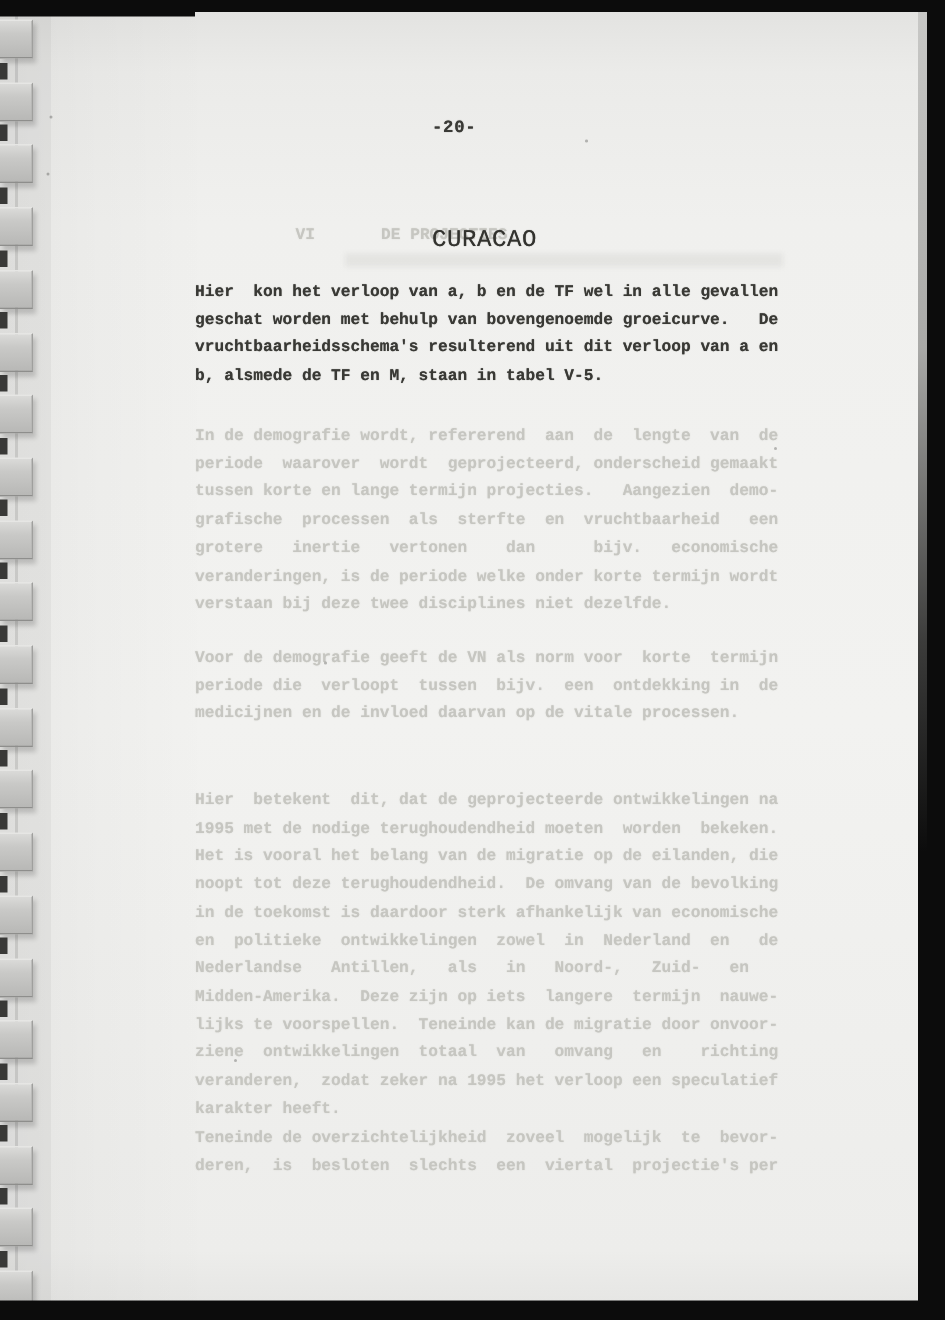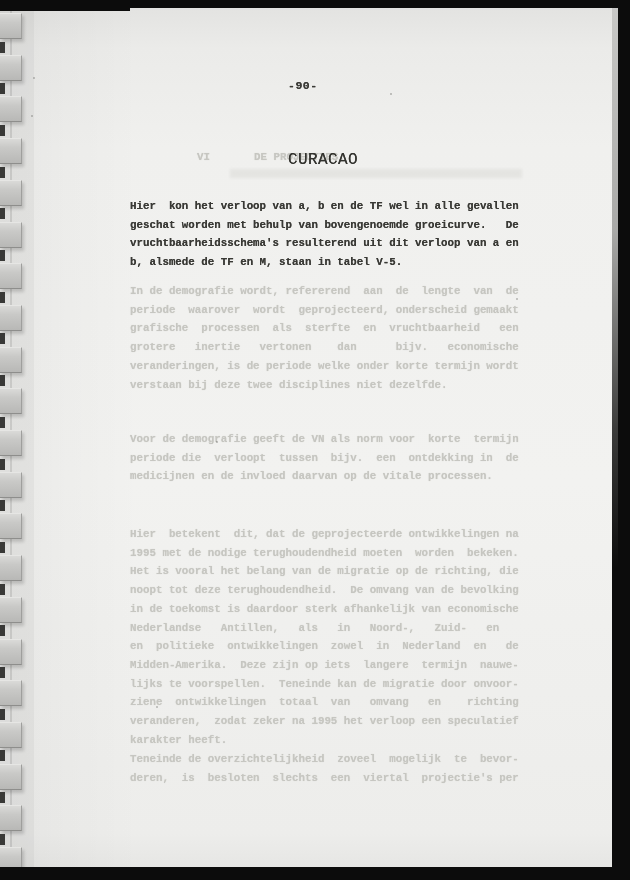--- a/index.html
+++ b/index.html
@@ -116,60 +116,61 @@
         <div class="nub" style="top: 700.7px;"></div>
         <div class="tooth" style="top: 713.9px;"></div>
         <div class="nub" style="top: 742.4px;"></div>
         <div class="tooth" style="top: 755.6px;"></div>
         <div class="nub" style="top: 784.1px;"></div>
         <div class="tooth" style="top: 797.3px;"></div>
         <div class="nub" style="top: 825.8px;"></div>
         <div class="tooth" style="top: 839px;"></div>
       </div>
 
-    <div class="pageno">-90-</div>
+    <div class="pageno">-20-</div>
 
     <div class="heading-row">
       <span class="ghost hrow-chapter">VI</span>
       <span class="ghost hrow-title">DE PROJECTIES.</span>
       <span class="title">CURACAO</span>
     </div>
 
     <div class="smudge"></div>
 
-    <div class="para typed" style="top:189px">
+    <div class="para typed" style="top:178px">
         <div class="tline">Hier  kon het verloop van a, b en de TF wel in alle gevallen</div>
         <div class="tline">geschat worden met behulp van bovengenoemde groeicurve.   De</div>
         <div class="tline">vruchtbaarheidsschema's resulterend uit dit verloop van a en</div>
         <div class="tline">b, alsmede de TF en M, staan in tabel V-5.</div>
       </div>
 
     <div class="para ghost" style="top:274px">
         <div class="tline">In de demografie wordt, refererend  aan  de  lengte  van  de</div>
         <div class="tline">periode  waarover  wordt  geprojecteerd, onderscheid gemaakt</div>
+        <div class="tline">tussen korte en lange termijn projecties.   Aangezien  demo-</div>
         <div class="tline">grafische  processen  als  sterfte  en  vruchtbaarheid   een</div>
         <div class="tline">grotere   inertie   vertonen    dan      bijv.   economische</div>
         <div class="tline">veranderingen, is de periode welke onder korte termijn wordt</div>
         <div class="tline">verstaan bij deze twee disciplines niet dezelfde.</div>
       </div>
 
     <div class="para ghost" style="top:422px">
         <div class="tline">Voor de demografie geeft de VN als norm voor  korte  termijn</div>
         <div class="tline">periode die  verloopt  tussen  bijv.  een  ontdekking in  de</div>
         <div class="tline">medicijnen en de invloed daarvan op de vitale processen.</div>
       </div>
 
     <div class="para ghost" style="top:517px">
         <div class="tline">Hier  betekent  dit, dat de geprojecteerde ontwikkelingen na</div>
         <div class="tline">1995 met de nodige terughoudendheid moeten  worden  bekeken.</div>
-        <div class="tline">Het is vooral het belang van de migratie op de richting, die</div>
+        <div class="tline">Het is vooral het belang van de migratie op de eilanden, die</div>
         <div class="tline">noopt tot deze terughoudendheid.  De omvang van de bevolking</div>
         <div class="tline">in de toekomst is daardoor sterk afhankelijk van economische</div>
+        <div class="tline">en  politieke  ontwikkelingen  zowel  in  Nederland  en   de</div>
         <div class="tline">Nederlandse   Antillen,   als   in   Noord-,   Zuid-   en</div>
-        <div class="tline">en  politieke  ontwikkelingen  zowel  in  Nederland  en   de</div>
         <div class="tline">Midden-Amerika.  Deze zijn op iets  langere  termijn  nauwe-</div>
         <div class="tline">lijks te voorspellen.  Teneinde kan de migratie door onvoor-</div>
         <div class="tline">ziene  ontwikkelingen  totaal  van   omvang   en    richting</div>
         <div class="tline">veranderen,  zodat zeker na 1995 het verloop een speculatief</div>
         <div class="tline">karakter heeft.</div>
       </div>
 
     <div class="para ghost" style="top:742px">
         <div class="tline">Teneinde de overzichtelijkheid  zoveel  mogelijk  te  bevor-</div>
         <div class="tline">deren,  is  besloten  slechts  een  viertal  projectie's per</div>

